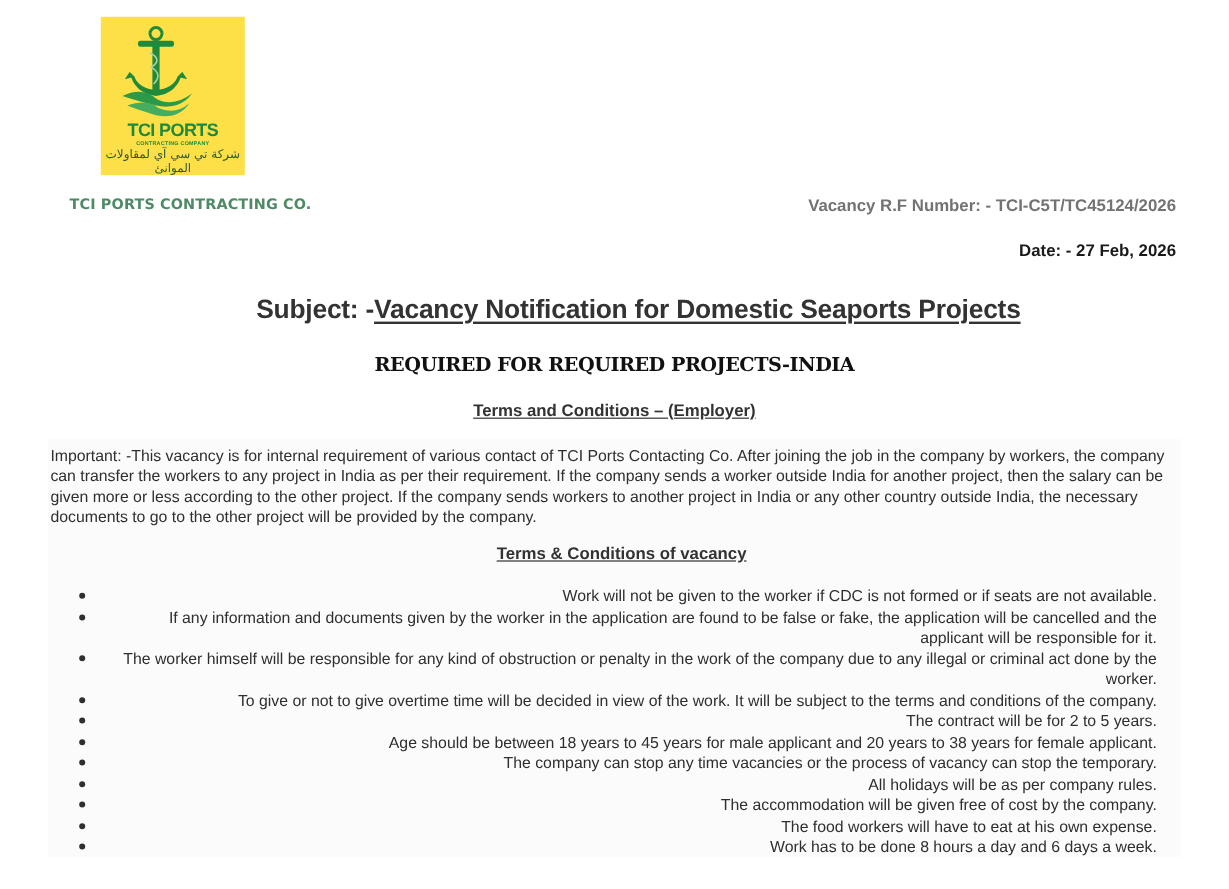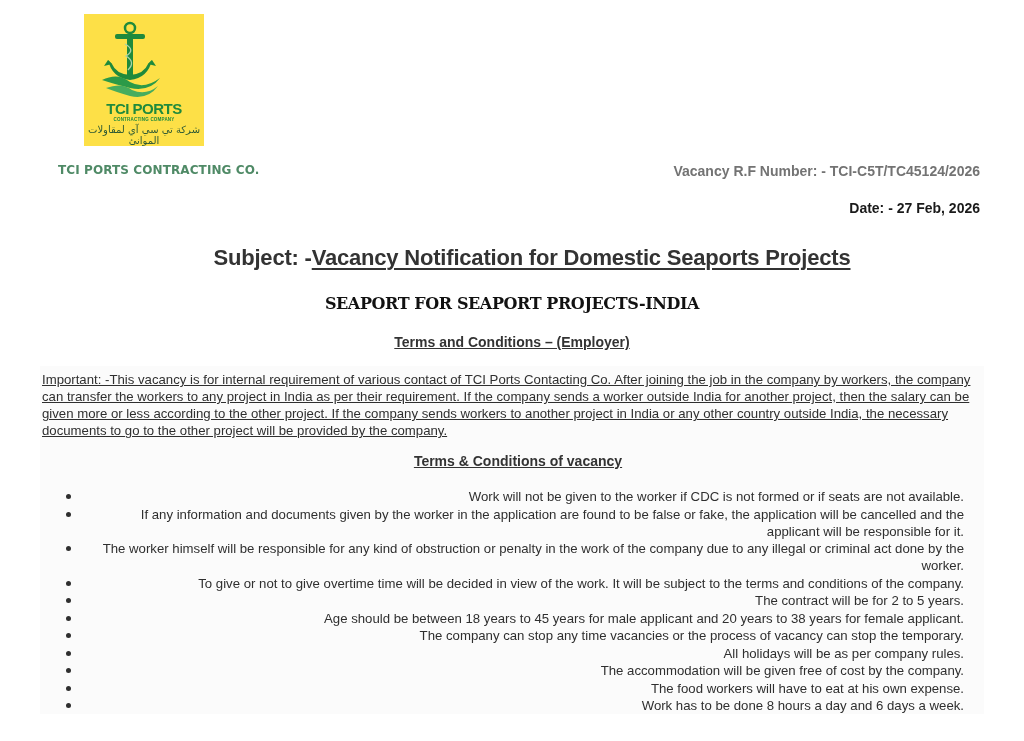--- a/index.html
+++ b/index.html
@@ -128,21 +128,20 @@
     }
     .important {
       position: absolute;
       left: 42px;
       top: 371px;
       width: 940px;
       font-size: 13.2px;
       line-height: 17px;
       color: #2f2f2f;
       margin: 0;
-      text-decoration: underline;
     }
     .terms-vacancy {
       position: absolute;
       left: 0; width: 1036px;
       top: 453px;
       text-align: center;
       font-size: 14px;
       font-weight: bold;
       color: #333;
       text-decoration: underline;
@@ -202,21 +201,21 @@
 </div>
 
 <div class="company-name">TCI PORTS CONTRACTING CO.</div>
 <div class="ref-line">Vacancy R.F Number: - TCI-C5T/TC45124/2026</div>
 <div class="date-line">Date: - 27 Feb, 2026</div>
 
 <div class="subject">
   <span>Subject: -</span><span class="subject-main">Vacancy Notification for Domestic Seaports Projects</span>
 </div>
 
-<div class="required">SEAPORT FOR SEAPORT PROJECTS-INDIA</div>
+<div class="required">REQUIRED FOR REQUIRED PROJECTS-INDIA</div>
 
 <div class="terms-employer">
   <span>Terms and Conditions – (Employer)</span>
 </div>
 
 <div class="content-bg"></div>
 
 <p class="important">Important: -This vacancy is for internal requirement of various contact of TCI Ports Contacting Co. After joining the job in the company by workers, the company can transfer the workers to any project in India as per their requirement. If the company sends a worker outside India for another project, then the salary can be given more or less according to the other project. If the company sends workers to another project in India or any other country outside India, the necessary documents to go to the other project will be provided by the company.</p>
 
 <div class="terms-vacancy">

